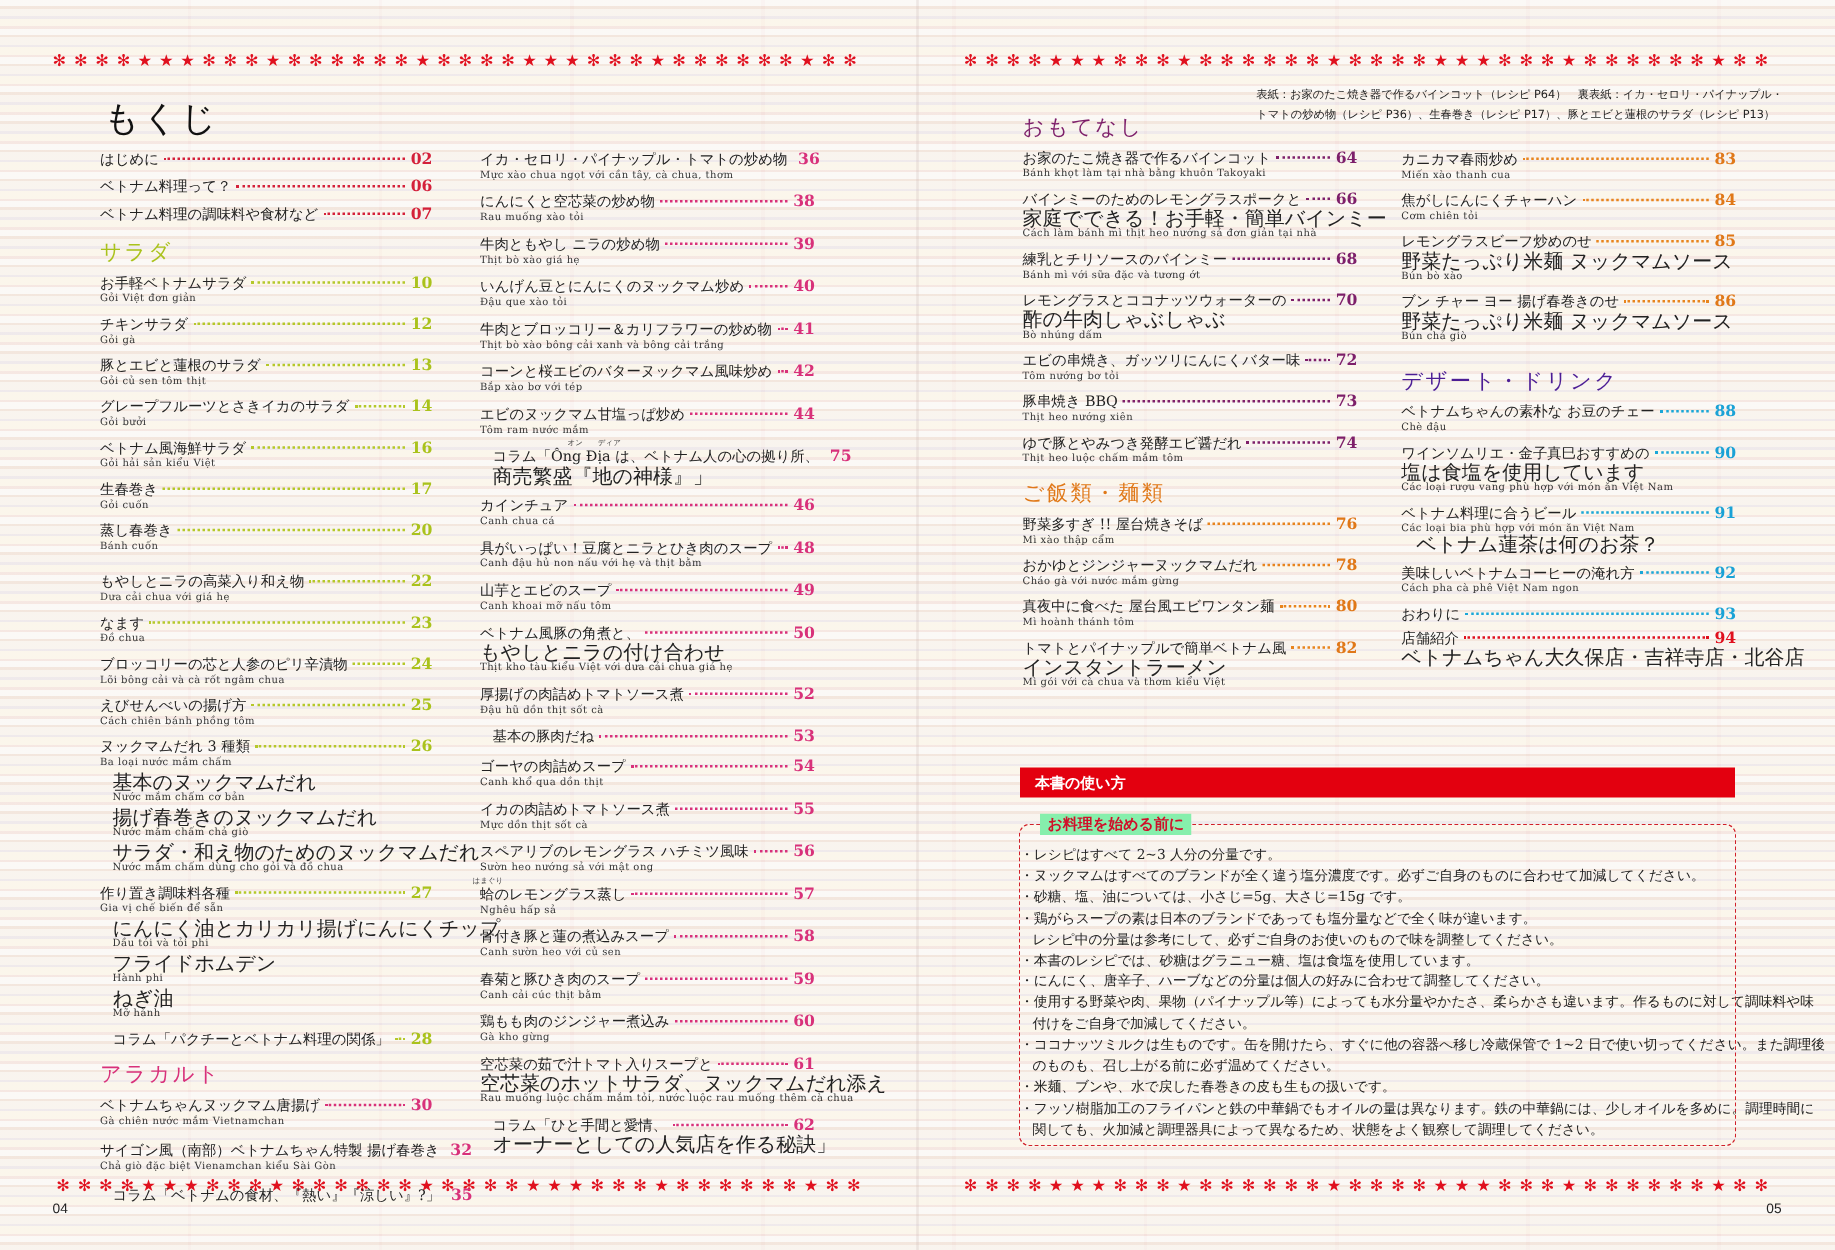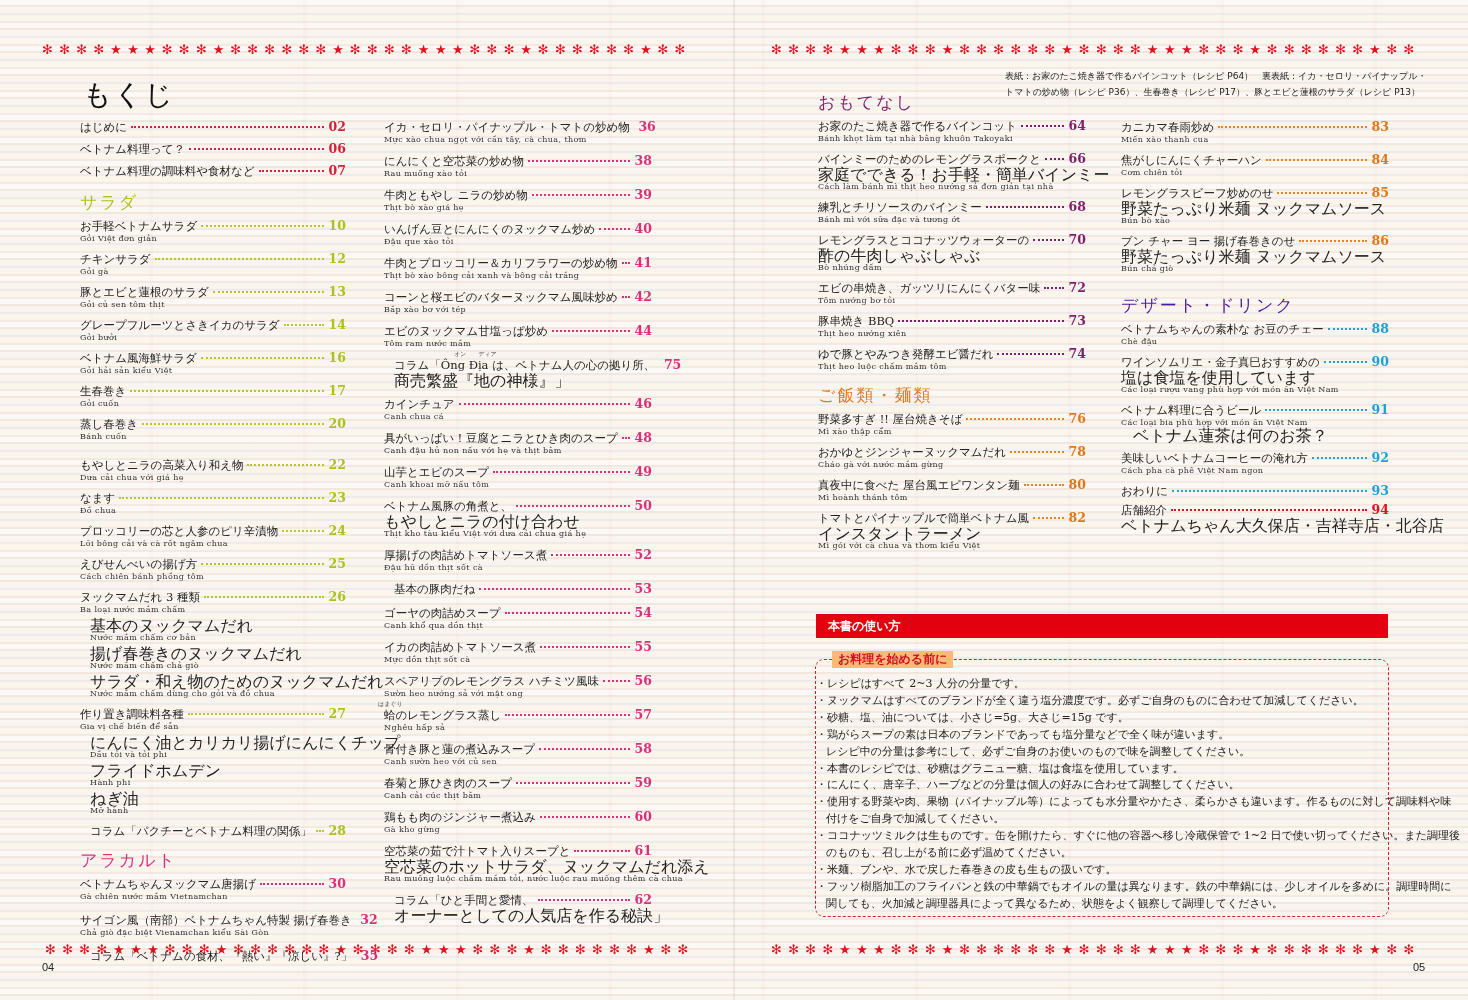--- a/index.html
+++ b/index.html
@@ -51,21 +51,21 @@
   .c-pink .dots { border-color:#d8317a; } .c-pink .num { color:#d8317a; }
   .c-purple .dots { border-color:#7d1f6a; } .c-purple .num { color:#7d1f6a; }
   .c-orange .dots { border-color:#e8841e; } .c-orange .num { color:#e07818; }
   .c-blue .dots { border-color:#1aa7d8; } .c-blue .num { color:#1aa2d6; }
   .c-crimson .dots { border-color:#e0101e; } .c-crimson .num { color:#e0101e; }
 
   .cover-note { position:absolute; left:1005px; top:68px; width:430px; font-family:"DejaVu Sans", sans-serif; font-size:9px; line-height:16px; color:#222; }
 
   .howto-bar { position:absolute; left:816px; top:614px; width:572px; height:24px; background:#e3000f; color:#fff; font-family:"DejaVu Sans", sans-serif; font-size:12px; font-weight:bold; line-height:24px; padding-left:12px; }
   .howto-box { position:absolute; left:815px; top:659px; width:574px; height:258px; border:1.5px dashed #d0202a; border-radius:9px; }
-  .howto-box-title { position:absolute; left:16px; top:-9px; padding:0 6px; font-family:"DejaVu Sans", sans-serif; font-size:12px; font-weight:bold; color:#d0102a; background:#fdba74; }
+  .howto-box-title { position:absolute; left:16px; top:-9px; padding:0 6px; font-family:"DejaVu Sans", sans-serif; font-size:12px; font-weight:bold; color:#d0102a; background:#86efac; }
   .howto-list { position:absolute; left:0; top:16px; width:555px; font-size:11px; line-height:16.9px; color:#222; }
   .howto-list .item { white-space:nowrap; }
   .howto-list .cont { padding-left:10px; white-space:nowrap; }
 </style>
 </head>
 <body>
 
 <div class="page page-left"></div>
 <div class="page page-right"></div>
 <div class="gutter"></div>

